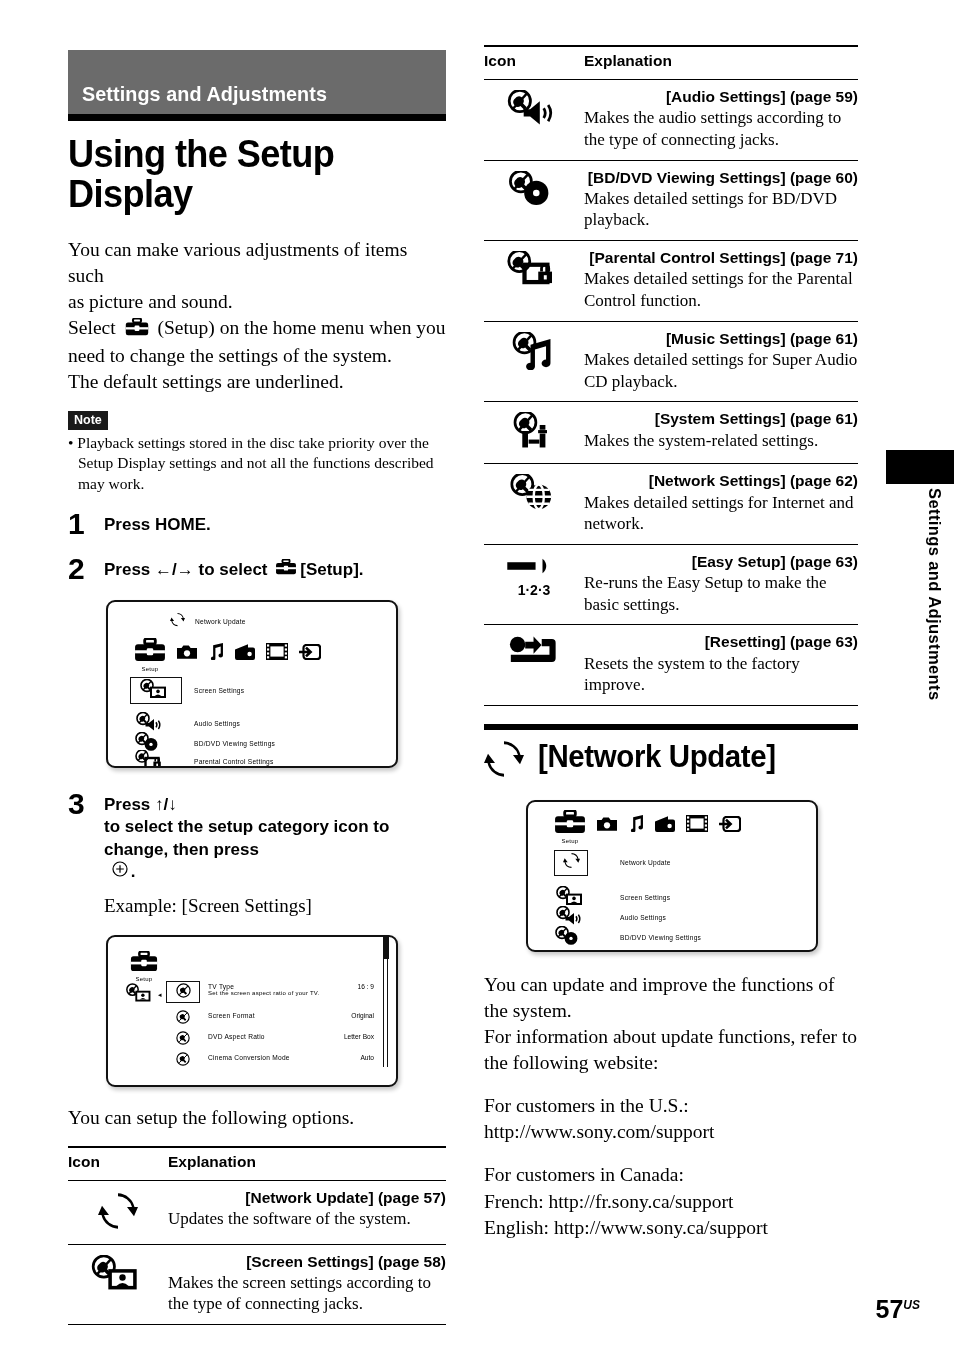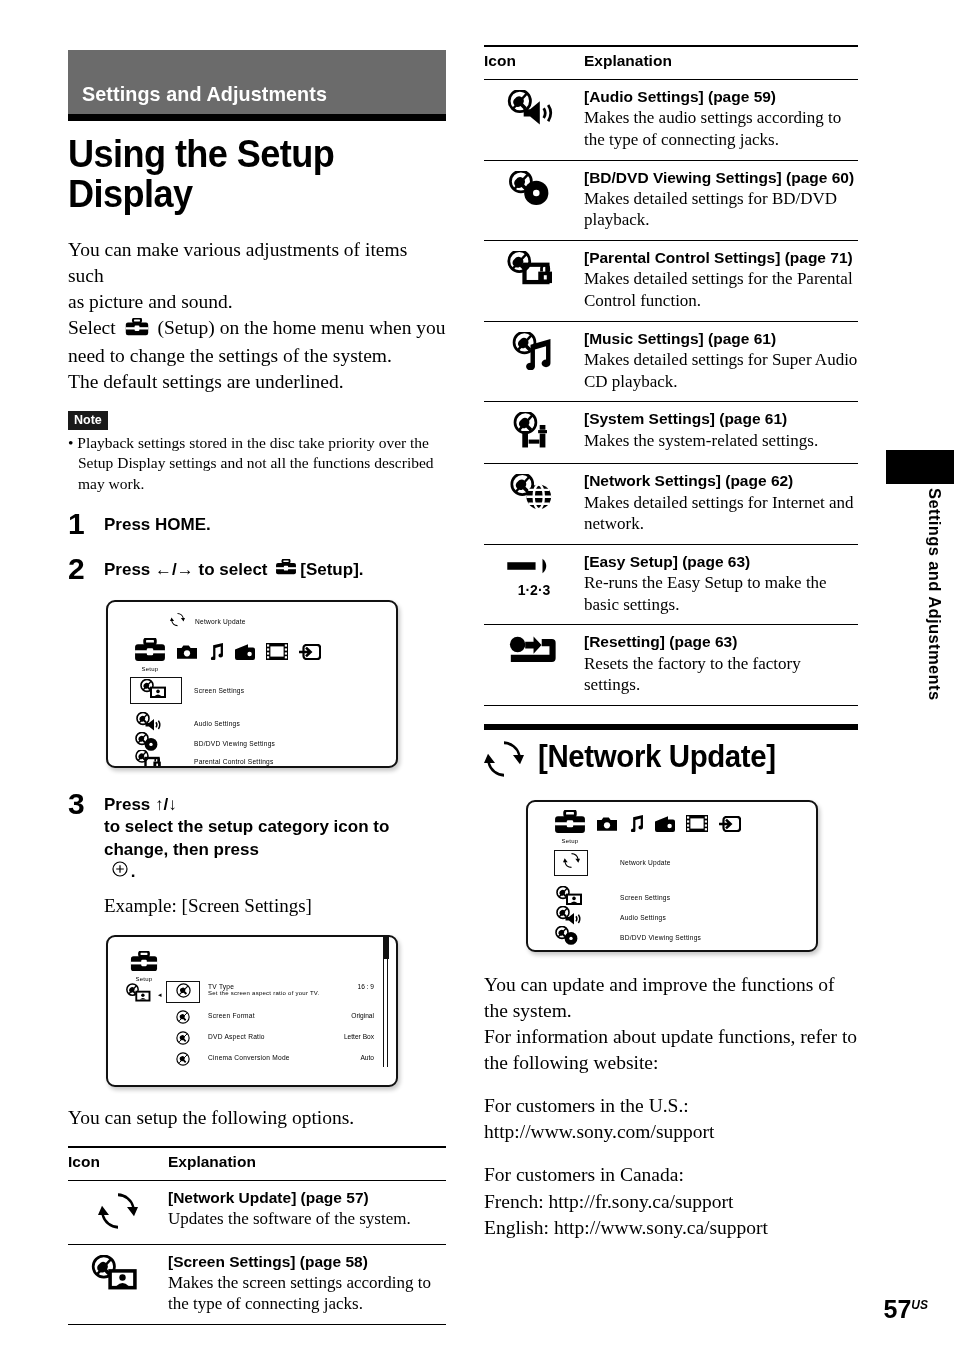--- a/index.html
+++ b/index.html
@@ -130,20 +130,21 @@
     vertical-align: top;
     padding: 7px 0 9px 0;
     border-bottom: 1.3px solid #000;
   }
   table.icon-table td.c-icon { width: 100px; text-align: center; padding-top: 10px; }
   table.icon-table tr:last-child td { border-bottom: 1.9px solid #000; }
   .entry-title {
     font-family: "Liberation Sans", sans-serif;
     font-weight: bold; font-size: 15.5px;
     line-height: 1.25;
+    text-align: right;
   }
   .entry-desc { font-size: 17px; line-height: 1.27; margin-top: 1px; }
 
   
   .h2-rule { height: 6px; background: #000; margin-top: 18px; }
   .h2-wrap { display: flex; gap: 14px; margin-top: 9px; }
   .h2-text {
     font-family: "Liberation Sans", sans-serif;
     font-weight: bold; font-size: 31px;
     letter-spacing: -.4px;
@@ -160,21 +161,21 @@
     position: absolute; right: 10px; top: 488px;
     font-family: "Liberation Sans", sans-serif;
     font-weight: bold; font-size: 16.5px;
     writing-mode: vertical-rl;
     letter-spacing: .4px;
     white-space: nowrap;
   }
 
   
   .folio {
-    position: absolute; right: 26px; bottom: 28px;
+    position: absolute; right: 34px; bottom: 28px;
     font-family: "Liberation Sans", sans-serif;
     font-weight: bold; font-size: 25px;
   }
   .folio sup { font-size: 12px; font-style: italic; font-weight: bold; }
 
   .ico { display: inline-block; vertical-align: middle; }
 </style>
 </head>
 <body>
 
@@ -643,21 +644,21 @@
             <span class="ico">
               <svg width="54" height="34" viewBox="0 0 34 22">
                   <circle cx="6.4" cy="6.2" r="5" fill="#000"></circle>
                   <path d="M14.4 1.2 L14.4 6.6 L11 6.6 L16.6 11.8 L22.2 6.6 L18.8 6.6 L18.8 1.2 Z" fill="#000" transform="rotate(-90 16.6 6.5)"></path>
                   <path d="M22 2.6 h6.6 a2.4 2.4 0 0 1 2.4 2.4 v10 a2.4 2.4 0 0 1 -2.4 2.4 H2 v-4.6 h25 V7.2 h-5 Z" fill="#000"></path>
                 </svg>
             </span>
           </td>
           <td>
             <div class="entry-title">[Resetting] (page 63)</div>
-            <div class="entry-desc">Resets the factory to the factory settings.</div>
+            <div class="entry-desc">Resets the system to the factory improve.</div>
           </td>
         </tr>
       </tbody>
     </table>
 
     <div class="h2-rule"></div>
     <div class="h2-wrap">
       <span class="ico">
         <svg width="40" height="40" viewBox="0 0 24 24">
             <path d="M12 3.2 A8.8 8.8 0 0 1 20.4 9.6 L17.4 9.6 L21.6 15.2 L24 9.6 L21.9 9.6 A10.6 10.6 0 0 0 12 1.4 Z" fill="#000"></path>

